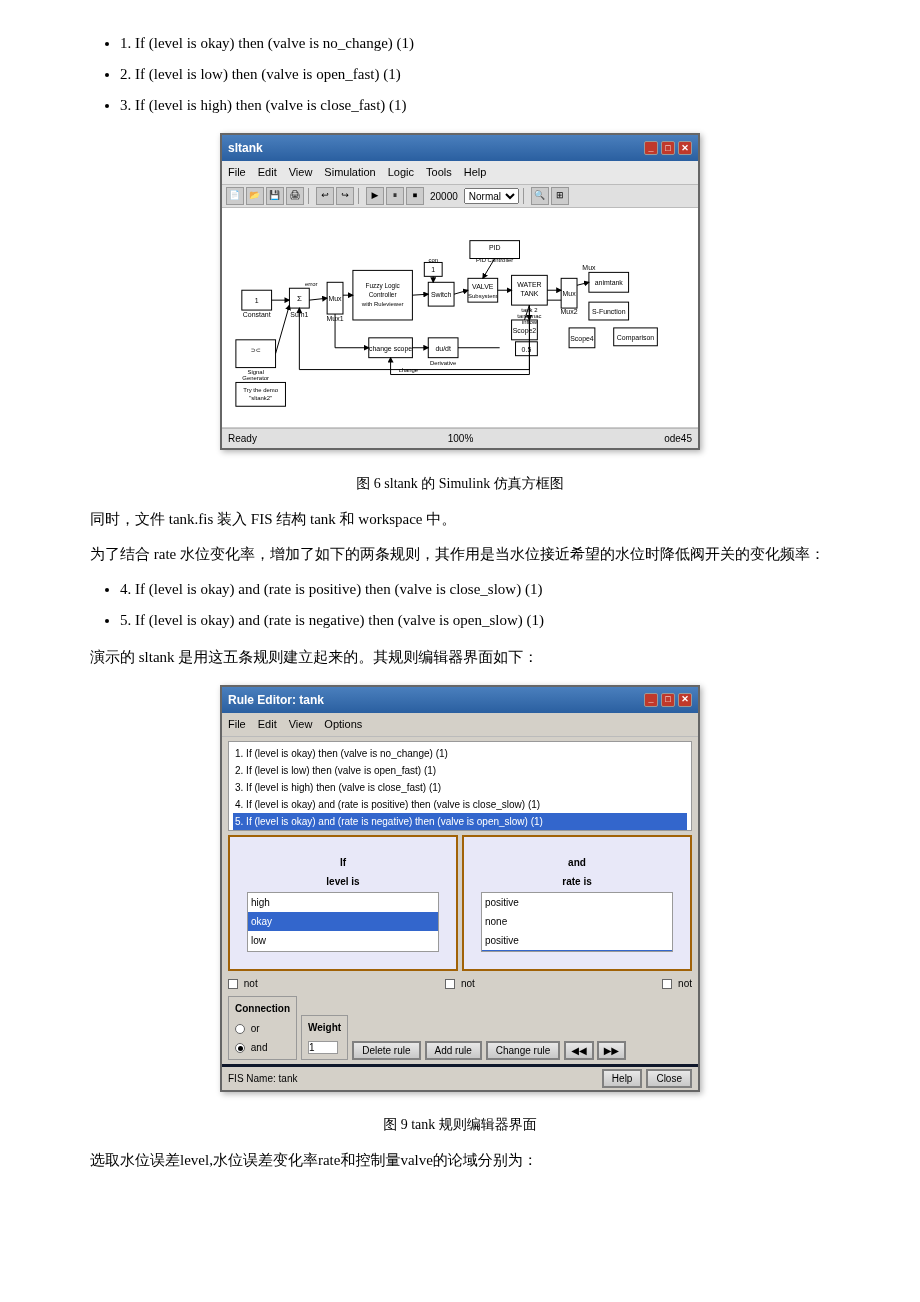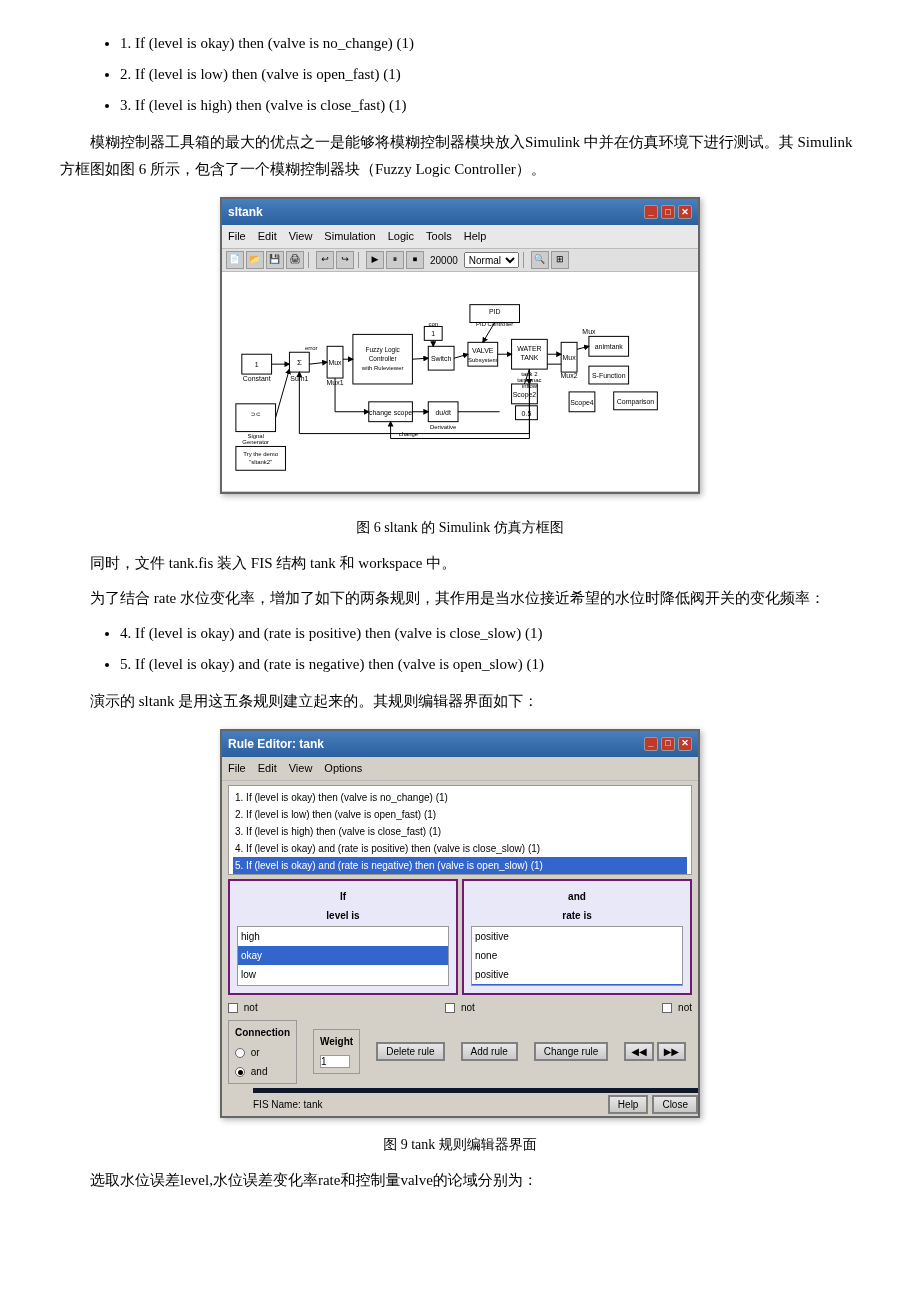--- a/index.html
+++ b/index.html
@@ -32,21 +32,21 @@
       line-height: 1.8;
       font-size: 15px;
     }
     .figure-container {
       text-align: center;
       margin: 14px auto 6px auto;
     }
     .figure-caption {
       text-align: center;
       font-size: 14px;
-      margin: 14px 0 10px 0;
+      margin: 20px 0 10px 0;
       line-height: 1.8;
     }
     
     .simulink-window {
       display: inline-block;
       width: 480px;
       border: 2px solid #666;
       background: #f0f0f0;
       font-family: Arial, sans-serif;
       font-size: 11px;
@@ -168,23 +168,23 @@
       background: #3366cc;
       color: #fff;
     }
     .re-conditions-row {
       display: flex;
       gap: 4px;
       margin: 4px 6px;
     }
     .re-condition-box {
       flex: 1;
-      border: 2px solid #701a75;
+      border: 2px solid #a16207;
       background: #e8e8f8;
-      padding: 7px;
+      padding: 17px;
     }
     .re-condition-title {
       font-size: 10px;
       font-weight: bold;
       text-align: center;
       margin-bottom: 2px;
     }
     .re-condition-list {
       background: #fff;
       border: 1px solid #999;
@@ -216,23 +216,23 @@
     .re-checkbox {
       width: 10px; height: 10px;
       border: 1px solid #666;
       display: inline-block;
       background: #fff;
       margin-right: 3px;
       vertical-align: middle;
     }
     .re-bottom-row {
       display: flex;
-      gap: 16px;
+      gap: 4px;
       margin: 4px 6px;
-      align-items: center;
+      align-items: flex-end;
       font-size: 10px;
     }
     .re-connection-box {
       border: 1px solid #999;
       background: #d4d0c8;
       padding: 3px 6px;
       font-size: 10px;
     }
     .re-weight-box {
       border: 1px solid #999;
@@ -260,27 +260,26 @@
     .re-radio.checked::after {
       content: '';
       width: 5px; height: 5px;
       border-radius: 50%;
       background: #000;
       position: absolute;
       top: 1.5px; left: 1.5px;
     }
     .re-fis-bar {
       background: #d4d0c8;
-      padding: 2px 0;
-      font-size: 10px;
-      border-top: 5px solid #0f172a;
+      padding: 2px 6px;
+      font-size: 10px;
+      border-top: 3px solid #0f172a;
       display: flex;
       justify-content: space-between;
       align-items: center;
-      margin-left: 31px;
     }
     .re-help-buttons {
       display: flex; gap: 4px;
     }
     
     .sim-diagram {
       width: 100%;
       height: 100%;
     }
   </style>
@@ -288,21 +287,20 @@
 <body>
 
 <div class="content">
 
   <ul class="bullet-list">
     <li>1. If (level is okay) then (valve is no_change) (1)</li>
     <li>2. If (level is low) then (valve is open_fast) (1)</li>
     <li>3. If (level is high) then (valve is close_fast) (1)</li>
   </ul>
 
-  <p class="paragraph">模糊控制器工具箱的最大的优点之一是能够将模糊控制器模块放入Simulink 中并在仿真环境下进行测试。其 Simulink 方框图如图 6 所示，包含了一个模糊控制器块（Fuzzy Logic Controller）。</p>
 
   <div class="figure-container">
     <div class="simulink-window">
       
       <div class="sim-titlebar">
         <span>sltank</span>
         <div class="sim-titlebar-btns">
           <div class="sim-titlebar-btn">_</div>
           <div class="sim-titlebar-btn">□</div>
           <div class="sim-titlebar-btn">✕</div>
@@ -468,20 +466,25 @@
           <line x1="275" y1="48" x2="263" y2="68" stroke="black" stroke-width="1" marker-end="url(#arrow)"></line>
 
           <defs>
             <marker id="arrow" markerWidth="6" markerHeight="6" refX="5" refY="3" orient="auto">
               <path d="M0,0 L0,6 L6,3 z" fill="black"></path>
             </marker>
           </defs>
         </svg>
       </div>
       
+      <div class="sim-statusbar">
+        <span>Ready</span>
+        <span>100%</span>
+        <span>ode45</span>
+      </div>
     </div>
     <div class="figure-caption">图 6  sltank 的 Simulink 仿真方框图</div>
   </div>
 
   <p class="paragraph">同时，文件 tank.fis 装入 FIS 结构 tank 和 workspace 中。</p>
 
   <p class="paragraph">为了结合 rate 水位变化率，增加了如下的两条规则，其作用是当水位接近希望的水位时降低阀开关的变化频率：</p>
 
   <ul class="bullet-list">
     <li>4. If (level is okay) and (rate is positive) then (valve is close_slow) (1)</li>

